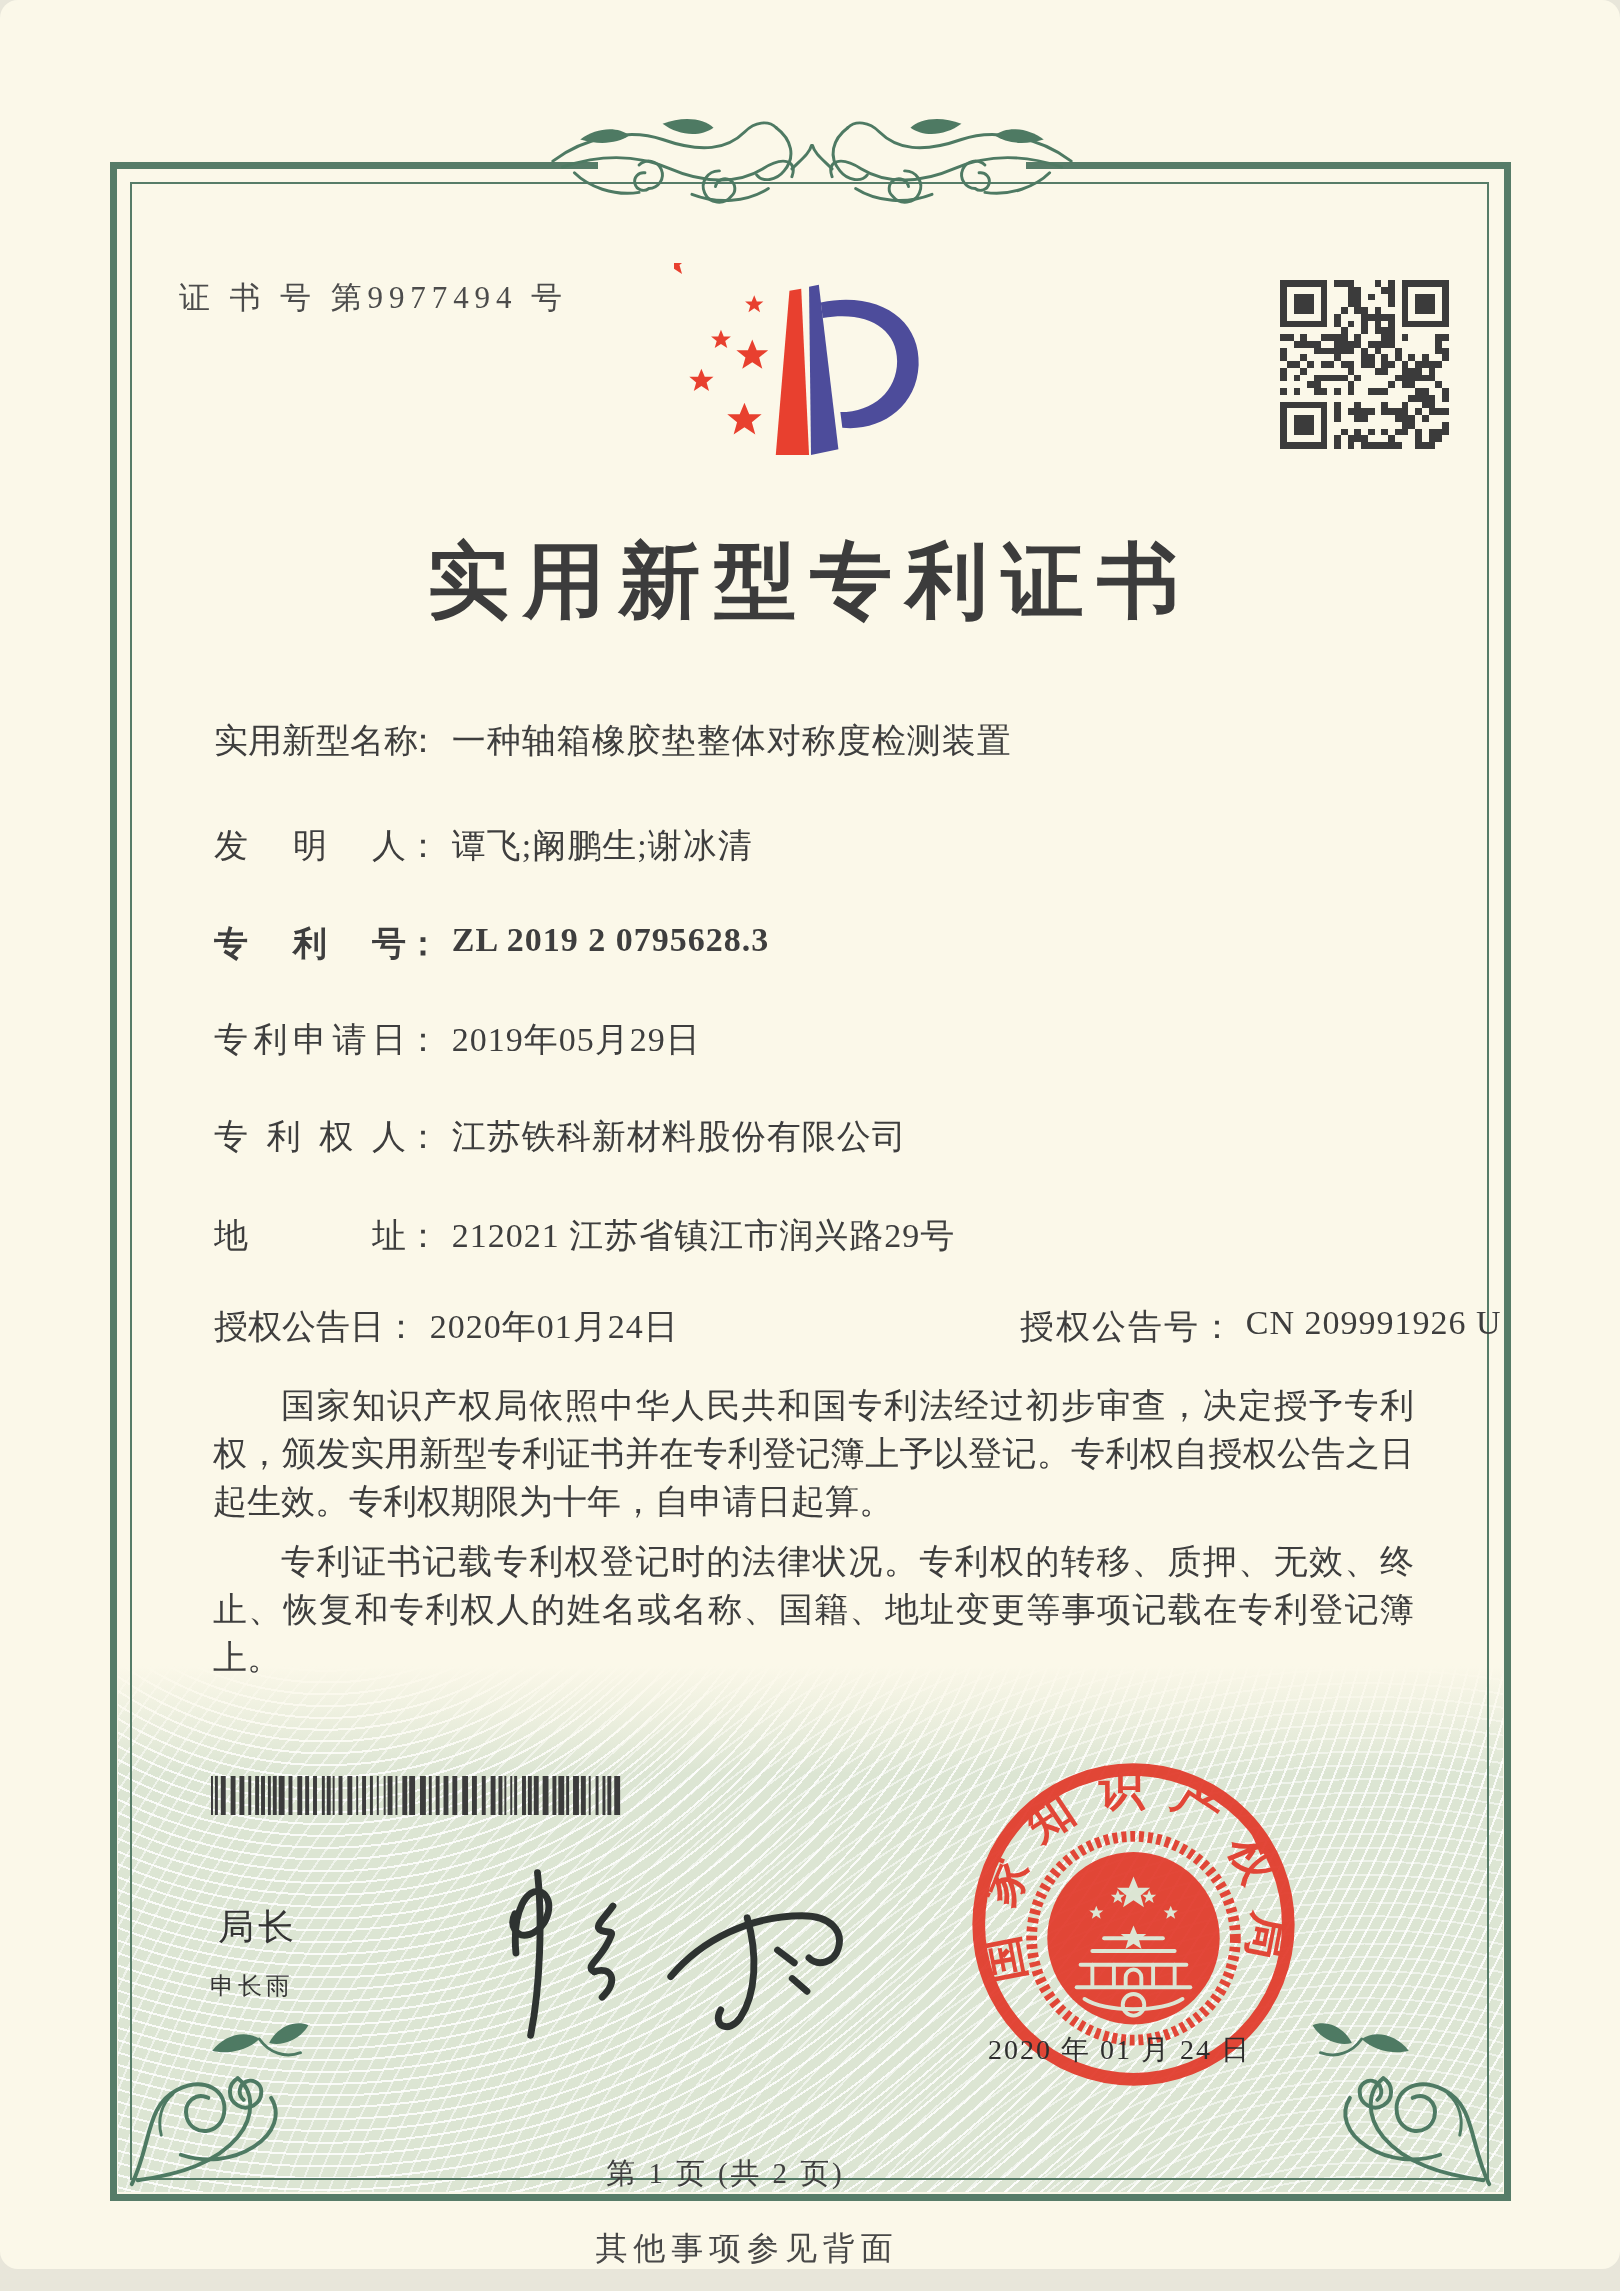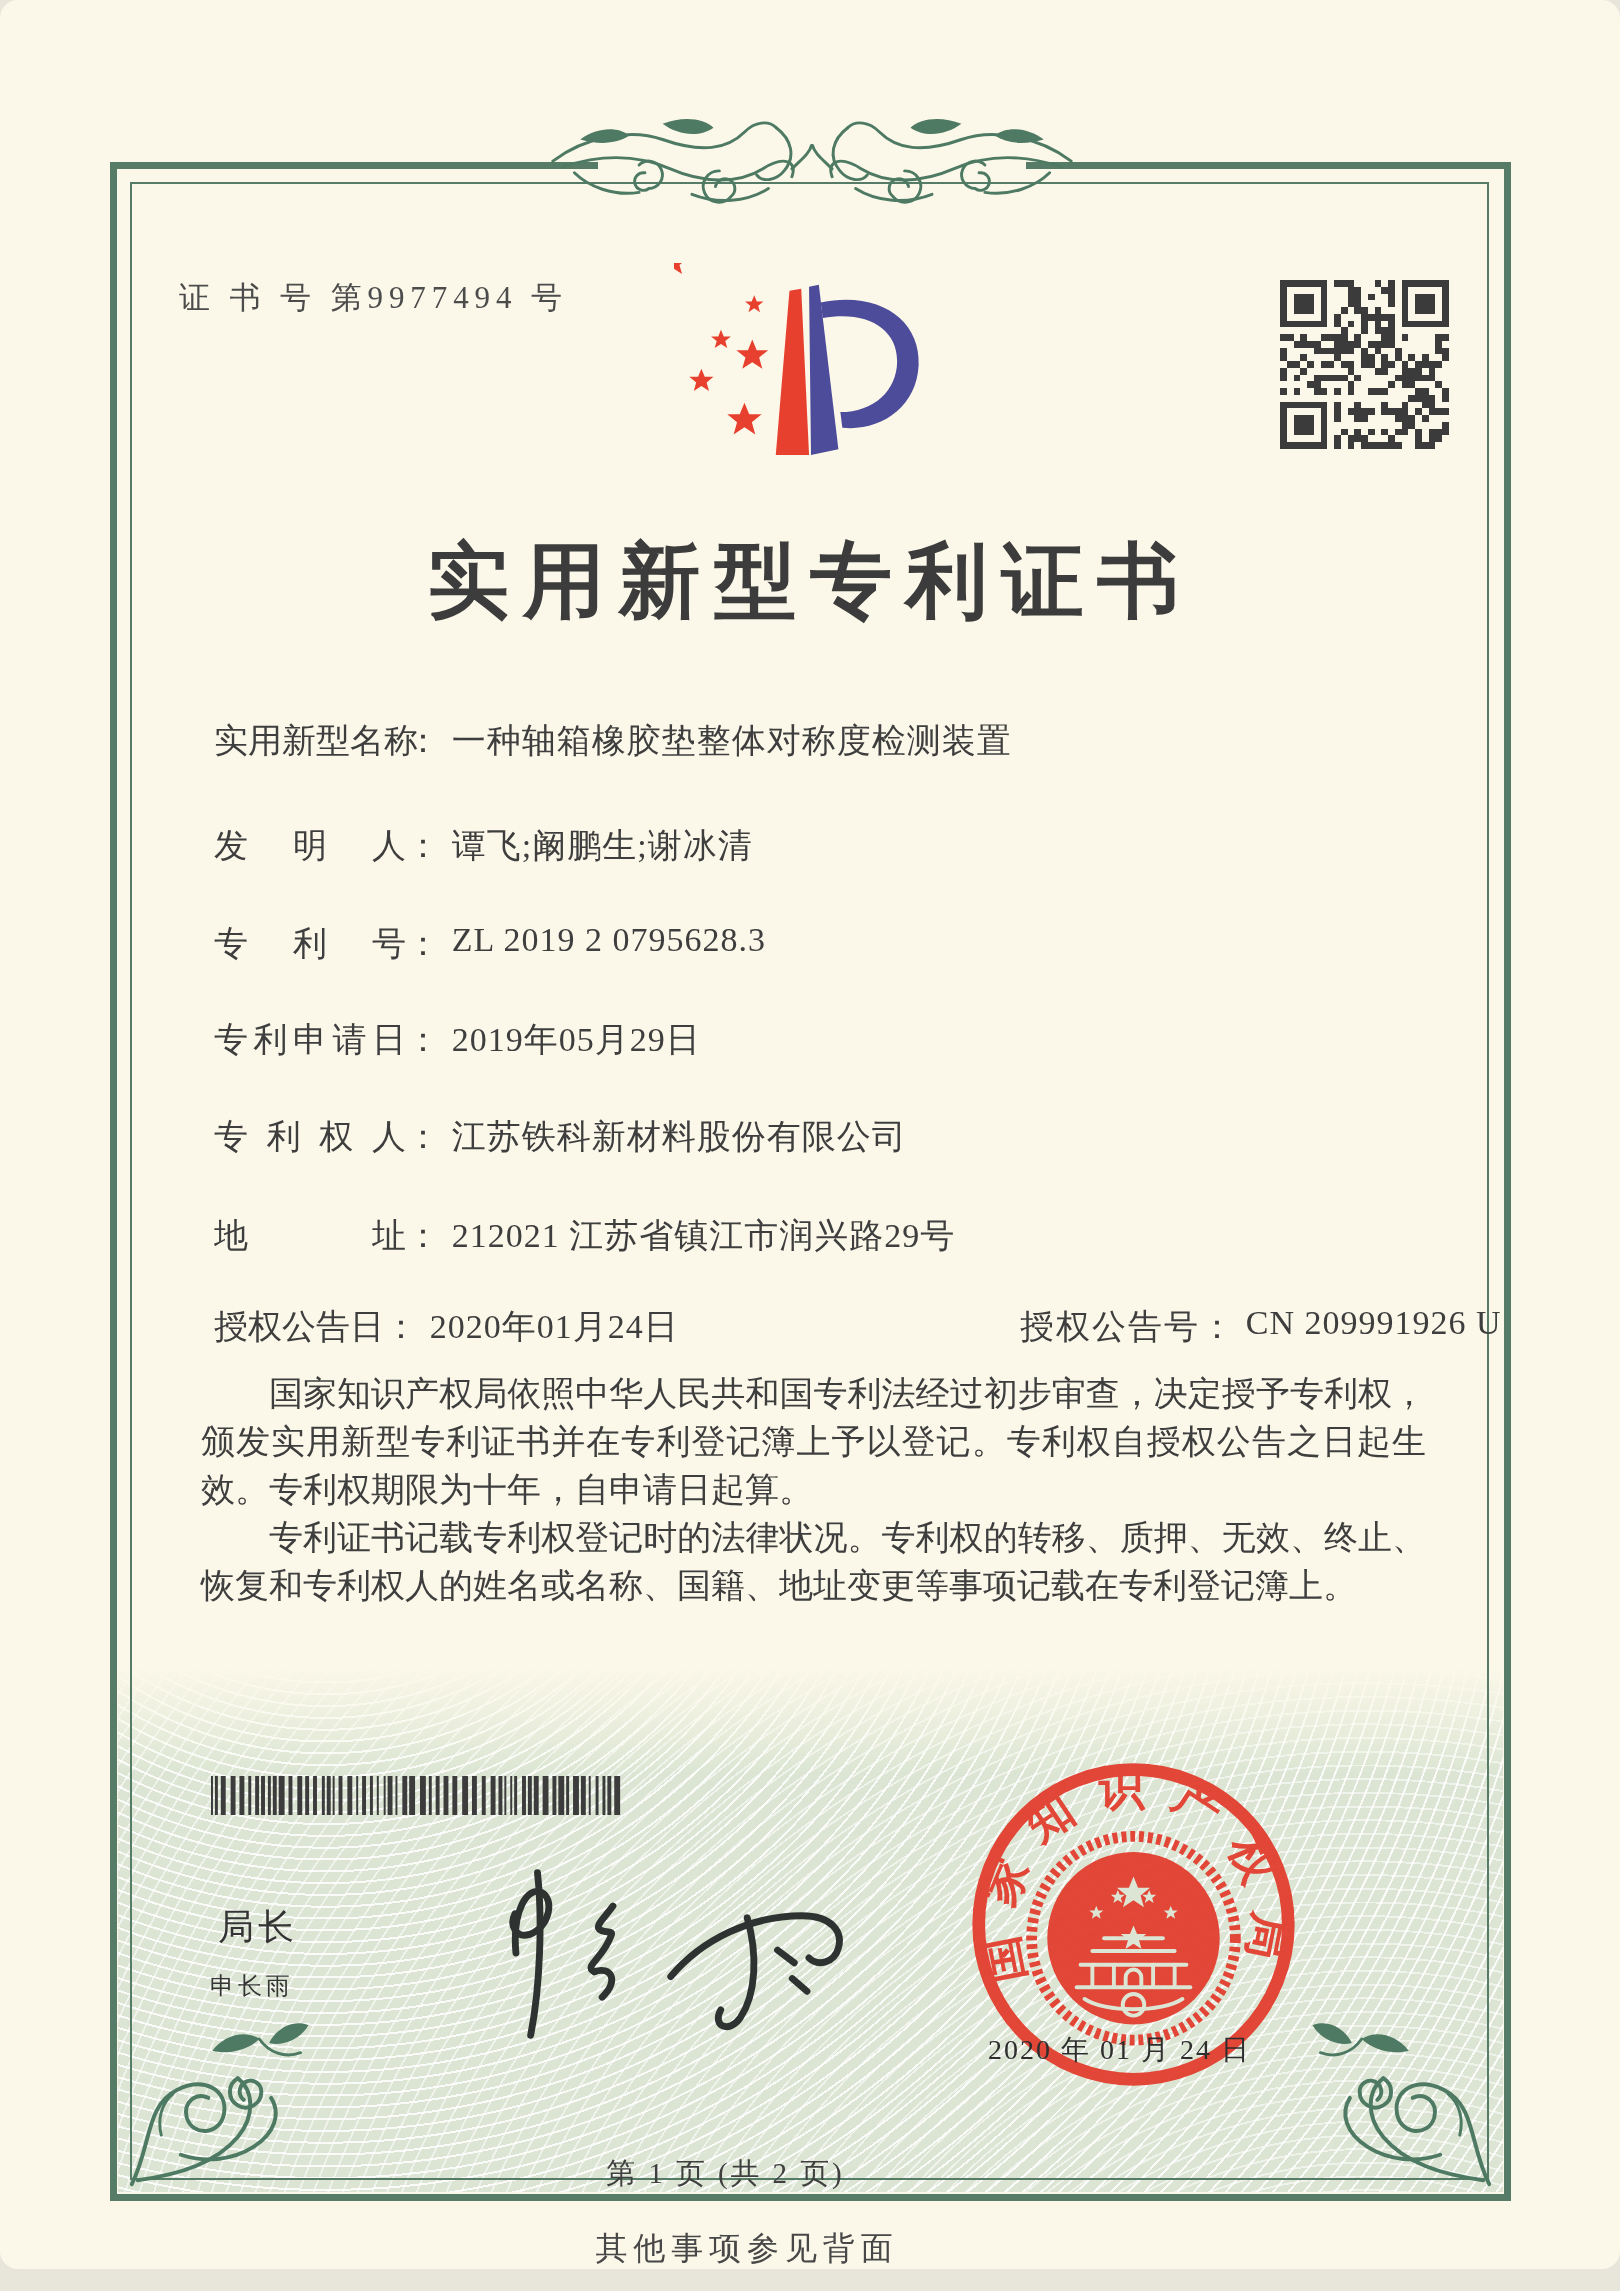--- a/index.html
+++ b/index.html
@@ -49,21 +49,21 @@
   .field-colon{display:inline-block;vertical-align:top;}
   .field-value{display:inline-block;margin-left:11.8px;vertical-align:top;letter-spacing:1px;}
   .grant-col2{position:absolute;left:806px;top:0;white-space:nowrap;}
   .grant-col2 .g-label{letter-spacing:2px;}
   
   .body-text{
     position:absolute;left:201px;top:1370px;width:1225px;
     font-size:34px;line-height:48px;color:#3e3e3e;
     text-align:justify;
   }
-  .body-text p{margin:0;text-indent:2em;}
+  .body-text p{margin:12px;text-indent:2em;}
   
   .waves{
     position:absolute;left:118px;top:1666px;width:1385px;height:526px;
     background:
       repeating-radial-gradient(1568px circle at 15% -55%, rgba(255,255,255,0) 0 9.8px, rgba(255,255,255,0.85) 9.8px 11.8px),
       repeating-radial-gradient(1862px circle at 90% 175%, rgba(255,255,255,0) 0 11.8px, rgba(255,255,255,0.55) 11.8px 13.7px),
       #DCE5D3;
   }
   .waves::before{
     content:"";position:absolute;left:0;top:0;width:100%;height:108px;
@@ -471,21 +471,21 @@
     </svg>
 
   <div class="doc-title">实用新型专利证书</div>
 
   <div class="field-row" style="top:718px;">
     <span class="field-label">实用新型名称</span><span class="field-colon">：</span><span class="field-value">一种轴箱橡胶垫整体对称度检测装置</span>
   </div>
   <div class="field-row" style="top:823px;">
     <span class="field-label">发明人</span><span class="field-colon">：</span><span class="field-value">谭飞;阚鹏生;谢冰清</span>
   </div>
-  <div class="field-row" style="top:921px;">
+  <div class="field-row" style="top:921px;font-weight:bold;">
     <span class="field-label">专利号</span><span class="field-colon">：</span><span class="field-value">ZL 2019 2 0795628.3</span>
   </div>
   <div class="field-row" style="top:1017px;">
     <span class="field-label">专利申请日</span><span class="field-colon">：</span><span class="field-value">2019年05月29日</span>
   </div>
   <div class="field-row" style="top:1114px;">
     <span class="field-label">专利权人</span><span class="field-colon">：</span><span class="field-value">江苏铁科新材料股份有限公司</span>
   </div>
   <div class="field-row" style="top:1213px;">
     <span class="field-label">地址</span><span class="field-colon">：</span><span class="field-value">212021 江苏省镇江市润兴路29号</span>

